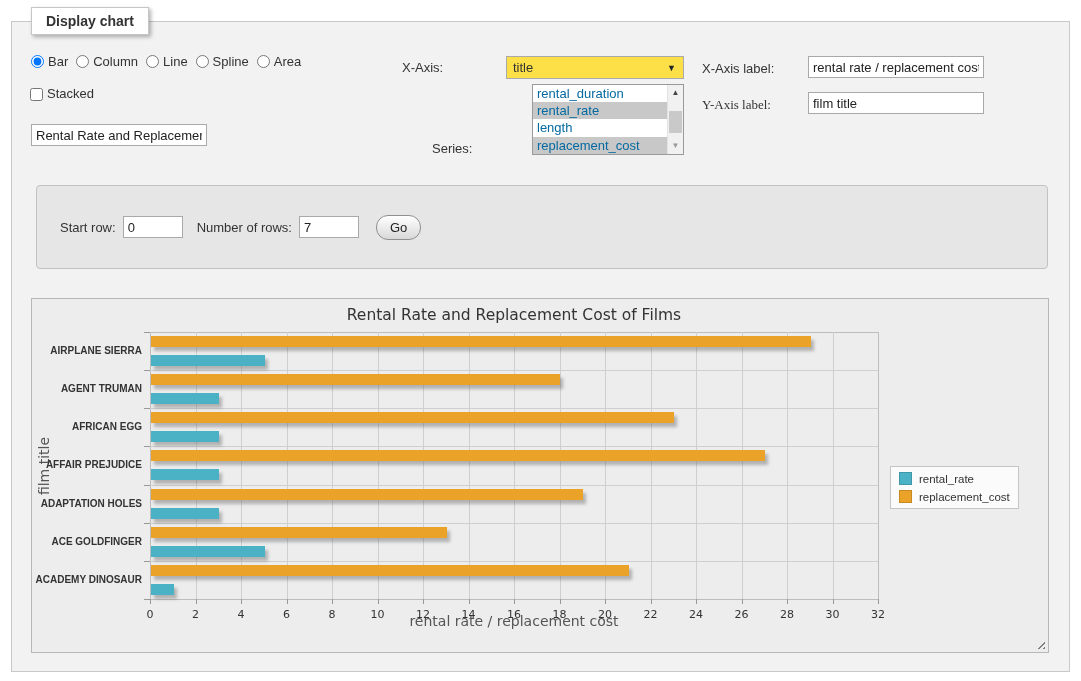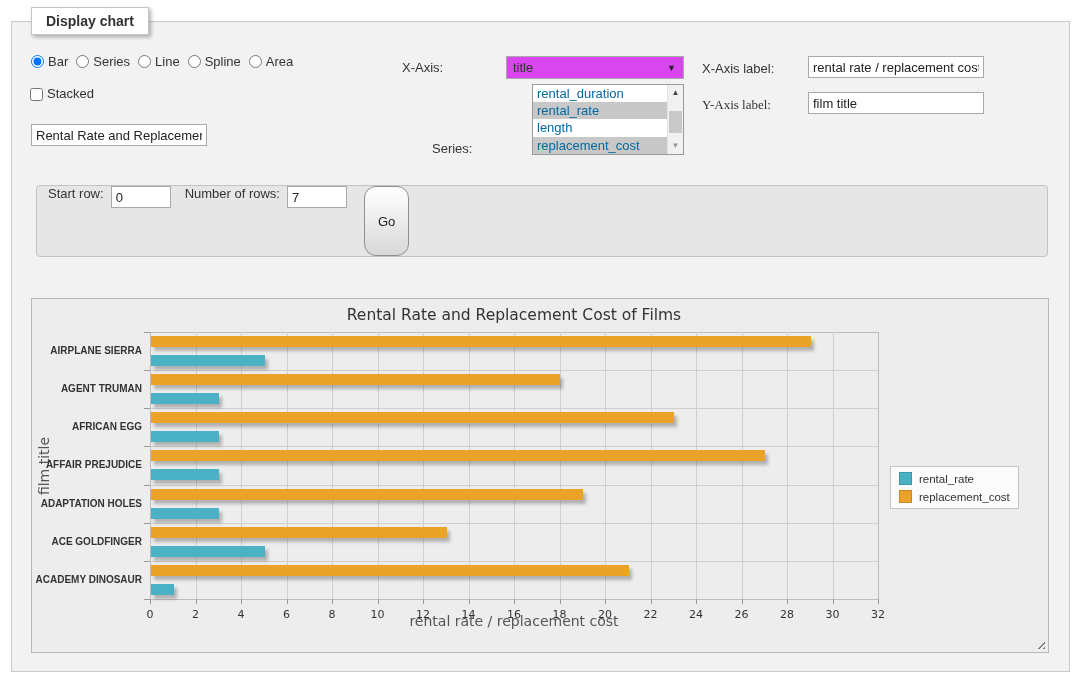--- a/index.html
+++ b/index.html
@@ -23,39 +23,39 @@
   input[type=radio], input[type=checkbox] { margin:0 4px 0 0; }
   .stacked-row { position:absolute; left:18px; top:64px; display:flex; align-items:flex-end; }
   .txt {
     border:1px solid #a9a9a9; padding:2px 4px; height:22px;
     font:13px "Liberation Sans", sans-serif; color:#222; background:#fff;
   }
   .title-input { position:absolute; left:19px; top:102px; width:176px; }
   .lbl { position:absolute; text-align:left; color:#333; line-height:20px; }
   .select {
     position:absolute; left:494px; top:34px; width:178px; height:23px;
-    background:#d946ef; border:1px solid #a9a9a9; padding:3px 6px; cursor:default;
+    background:#fde047; border:1px solid #a9a9a9; padding:3px 6px; cursor:default;
   }
   .select .arrow { position:absolute; right:7px; top:6px; font-size:9px; color:#222; }
   .listbox {
     position:absolute; left:520px; top:62px; width:152px; height:71px;
     background:#fff; border:1px solid #9a9a9a; overflow:hidden;
   }
   .lb-option { height:17.2px; line-height:17px; padding:0 20px 0 4px; white-space:nowrap; color:#0369a1; }
   .lb-option.selected { background:#c8c8c8; }
   .lb-scroll { position:absolute; right:0; top:0; bottom:0; width:16px; background:#f1f1f1; border-left:1px solid #e2e2e2; }
   .lb-btn { position:absolute; left:0; width:15px; height:14px; text-align:center; font-size:8px; line-height:14px; }
   .lb-up { top:1px; color:#444; }
   .lb-down { bottom:1px; color:#9a9a9a; }
   .lb-thumb { position:absolute; left:1px; right:1px; top:26px; height:22px; background:#c9c9c9; }
   .field-input { position:absolute; width:176px; }
   .panel {
-    position:absolute; left:24px; top:163px; width:1012px; height:72px;
+    position:absolute; left:24px; top:163px; width:1012px; height:84px;
     background:#e6e6e6; border:1px solid #c2c2c2; border-radius:4px;
-    display:flex; padding-left:11px;
+    display:flex; align-items:center; padding-left:23px;
   }
   .panel .sp { margin-left:14px; }
   .num-input { width:60px; margin-left:7px; }
   .go-btn {
     margin-left:17px; border:1px solid #8f8f8f; border-radius:12px;
     background:linear-gradient(#ffffff,#d8d8d8); padding:4px 13px;
     font:13px "Liberation Sans", sans-serif; color:#222; cursor:pointer;
   }
   .chart-box {
     position:absolute; left:19px; top:276px; width:1018px; height:355px;
@@ -91,21 +91,21 @@
 <div class="fieldset">
   <div class="legendbox">Display chart</div>
 
   <div class="radio-row">
     <span class="choice">
       <input type="radio" name="ctype" checked="" style="">
       <span>Bar</span>
     </span>
     <span class="choice">
       <input type="radio" name="ctype" style="">
-      <span>Series</span>
+      <span>Column</span>
     </span>
     <span class="choice">
       <input type="radio" name="ctype" style="">
       <span>Line</span>
     </span>
     <span class="choice">
       <input type="radio" name="ctype" style="">
       <span>Spline</span>
     </span>
     <span class="choice">

